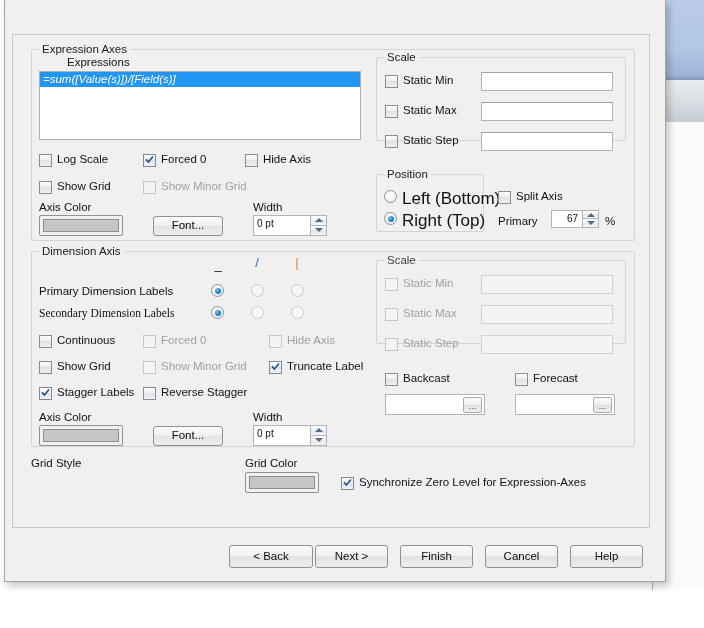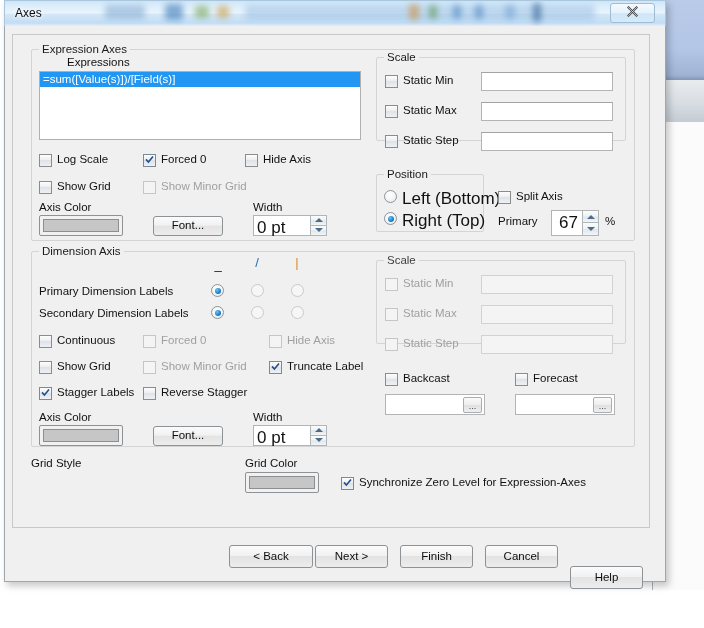--- a/index.html
+++ b/index.html
@@ -189,21 +189,21 @@
     white-space: nowrap;
   }
   .tbox.disabled { background: #f4f4f4; border-color: #d2d2d2; }
 
   
   .spin-wrap { position: absolute; box-sizing: border-box; }
   .spin-wrap .field {
     position: absolute; left: 0; top: 0; right: 17px; bottom: 0;
     background: #fff; border: 1px solid #b4b4b4; border-right: none;
     box-sizing: border-box;
-    font-size: 17px; padding: 2px 3px; color: #111;
+    font-size: 10px; padding: 2px 3px; color: #111;
   }
   .spin-wrap .field.right { text-align: right; padding-right: 4px; }
   .spin-btns { position: absolute; right: 0; top: 0; width: 17px; bottom: 0; }
   .spin-btn {
     position: absolute; left: 0; right: 0; height: 50%;
     box-sizing: border-box;
     border: 1px solid #b0b5ba;
     background: linear-gradient(180deg,#fcfcfc 0%, #eff1f3 48%, #e2e6ea 52%, #f3f5f7 100%);
   }
   .spin-btn.up { top: 0; }
@@ -271,21 +271,21 @@
     border: 1px solid #b0b0b0;
     overflow: hidden;
   }
   .list-item {
     height: 15px; line-height: 15px;
     padding: 0 2px 0 3px;
     font-size: 11.5px;
     color: #111;
     white-space: nowrap;
   }
-  .list-item.sel { background: #2196f3; color: #ffffff; }
+  .list-item.sel { background: #2196f3; color: #ffffff; font-style: italic; }
 
   
   .combo {
     position: absolute;
     box-sizing: border-box;
     background: #ffffff;
     border: 1px solid #b4b4b4;
     font-size: 11.5px;
     color: #111;
   }
@@ -314,42 +314,20 @@
 <div id="root">
 
   <div class="bg-app"></div>
   <div class="bg-app-toolbar"></div>
   <div class="bg-app-body"></div>
   <div class="bg-white-page"></div>
   <div class="bg-left-white"></div>
 
   <div class="dialog"></div>
 
-  <div class="titlebar">
-    <div class="glass-smudge" style="left:100px;top:4px;width:40px;height:14px;background:#7fa7cf;"></div>
-    <div class="glass-smudge" style="left:160px;top:3px;width:18px;height:16px;background:#2f6fb0;"></div>
-    <div class="glass-smudge" style="left:190px;top:5px;width:14px;height:12px;background:#6f9f46;"></div>
-    <div class="glass-smudge" style="left:212px;top:5px;width:12px;height:12px;background:#c8922f;"></div>
-    <div class="glass-smudge" style="left:240px;top:4px;width:350px;height:15px;background:#9cc0e4;"></div>
-    <div class="glass-smudge" style="left:404px;top:3px;width:10px;height:16px;background:#cf8a30;"></div>
-    <div class="glass-smudge" style="left:424px;top:4px;width:8px;height:14px;background:#4f8e3c;"></div>
-    <div class="glass-smudge" style="left:448px;top:4px;width:8px;height:14px;background:#3f7ab8;"></div>
-    <div class="glass-smudge" style="left:470px;top:4px;width:8px;height:14px;background:#3f7ab8;"></div>
-    <div class="glass-smudge" style="left:500px;top:4px;width:10px;height:14px;background:#6f9fd0;"></div>
-    <div class="glass-smudge" style="left:528px;top:2px;width:8px;height:19px;background:#1d4f86;"></div>
-    <div class="title-text">Axes</div>
-    <div class="close-btn">
-      <div class="close-glyph">
-        <svg width="11" height="11" viewBox="0 0 11 11" aria-hidden="true">
-          <path d="M1.5 1.5 L9.5 9.5 M9.5 1.5 L1.5 9.5" stroke="#4a4a4a" stroke-width="2.2" stroke-linecap="square"></path>
-          <path d="M1.5 1.5 L9.5 9.5 M9.5 1.5 L1.5 9.5" stroke="#e9e9e9" stroke-width="0.7" stroke-linecap="square"></path>
-        </svg>
-      </div>
-    </div>
-  </div>
 
   <div class="dlg-body">
 
     <div class="group" style="left:18px;top:14px;width:604px;height:192px;">
       <span class="legend">Expression Axes</span>
     </div>
 
     <div class="plain-label" style="left:26px;top:21px;padding-left:28px;">Expressions</div>
 
     <div class="listbox" style="left:26px;top:36px;width:322px;height:69px;">
@@ -443,21 +421,21 @@
       <span class="dot"></span>
       <span class="lbl">Right (Top)</span>
     </div>
 
     <div class="cb" style="left:485px;top:155px;">
       <span class="box"></span>
 
       <span class="lbl">Split Axis</span>
     </div>
     <div class="plain-label" style="left:485px;top:180px;">Primary</div>
-    <div class="spin-wrap" style="left:538px;top:175px;width:48px;height:26px;">
+    <div class="spin-wrap" style="left:538px;top:175px;width:48px;height:18px;">
       <div class="field right">67</div>
       <div class="spin-btns">
         <div class="spin-btn up">
             <span class="spin-arrow"></span>
           </div>
         <div class="spin-btn dn">
             <span class="spin-arrow"></span>
           </div>
       </div>
     </div>
@@ -478,21 +456,21 @@
     </div>
     <div class="rd disabled" style="left:238px;top:248px;">
       <span class="circ"></span>
 
     </div>
     <div class="rd disabled" style="left:278px;top:248px;">
       <span class="circ"></span>
 
     </div>
 
-    <div class="plain-label" style="left:26px;top:272px;">Secondary Dimension Labels</div>
+    <div class="plain-label" style="left:26px;top:272px;font-family:Liberation Serif, serif;">Secondary Dimension Labels</div>
     <div class="rd sel" style="left:198px;top:270px;">
       <span class="circ"></span>
       <span class="dot"></span>
     </div>
     <div class="rd disabled" style="left:238px;top:270px;">
       <span class="circ"></span>
 
     </div>
     <div class="rd disabled" style="left:278px;top:270px;">
       <span class="circ"></span>
@@ -626,15 +604,15 @@
           </svg>
       </span>
       <span class="lbl">Synchronize Zero Level for Expression-Axes</span>
     </div>
   </div>
 
   <div class="btn" style="left:229px;top:545px;width:84px;height:23px;">&lt; Back</div>
   <div class="btn" style="left:315px;top:545px;width:73px;height:23px;">Next &gt;</div>
   <div class="btn" style="left:400px;top:545px;width:73px;height:23px;">Finish</div>
   <div class="btn" style="left:485px;top:545px;width:73px;height:23px;">Cancel</div>
-  <div class="btn" style="left:570px;top:566px;width:73px;height:23px;">Help</div>
+  <div class="btn" style="left:570px;top:545px;width:73px;height:23px;">Help</div>
 
 </div>
 
 </body></html>

